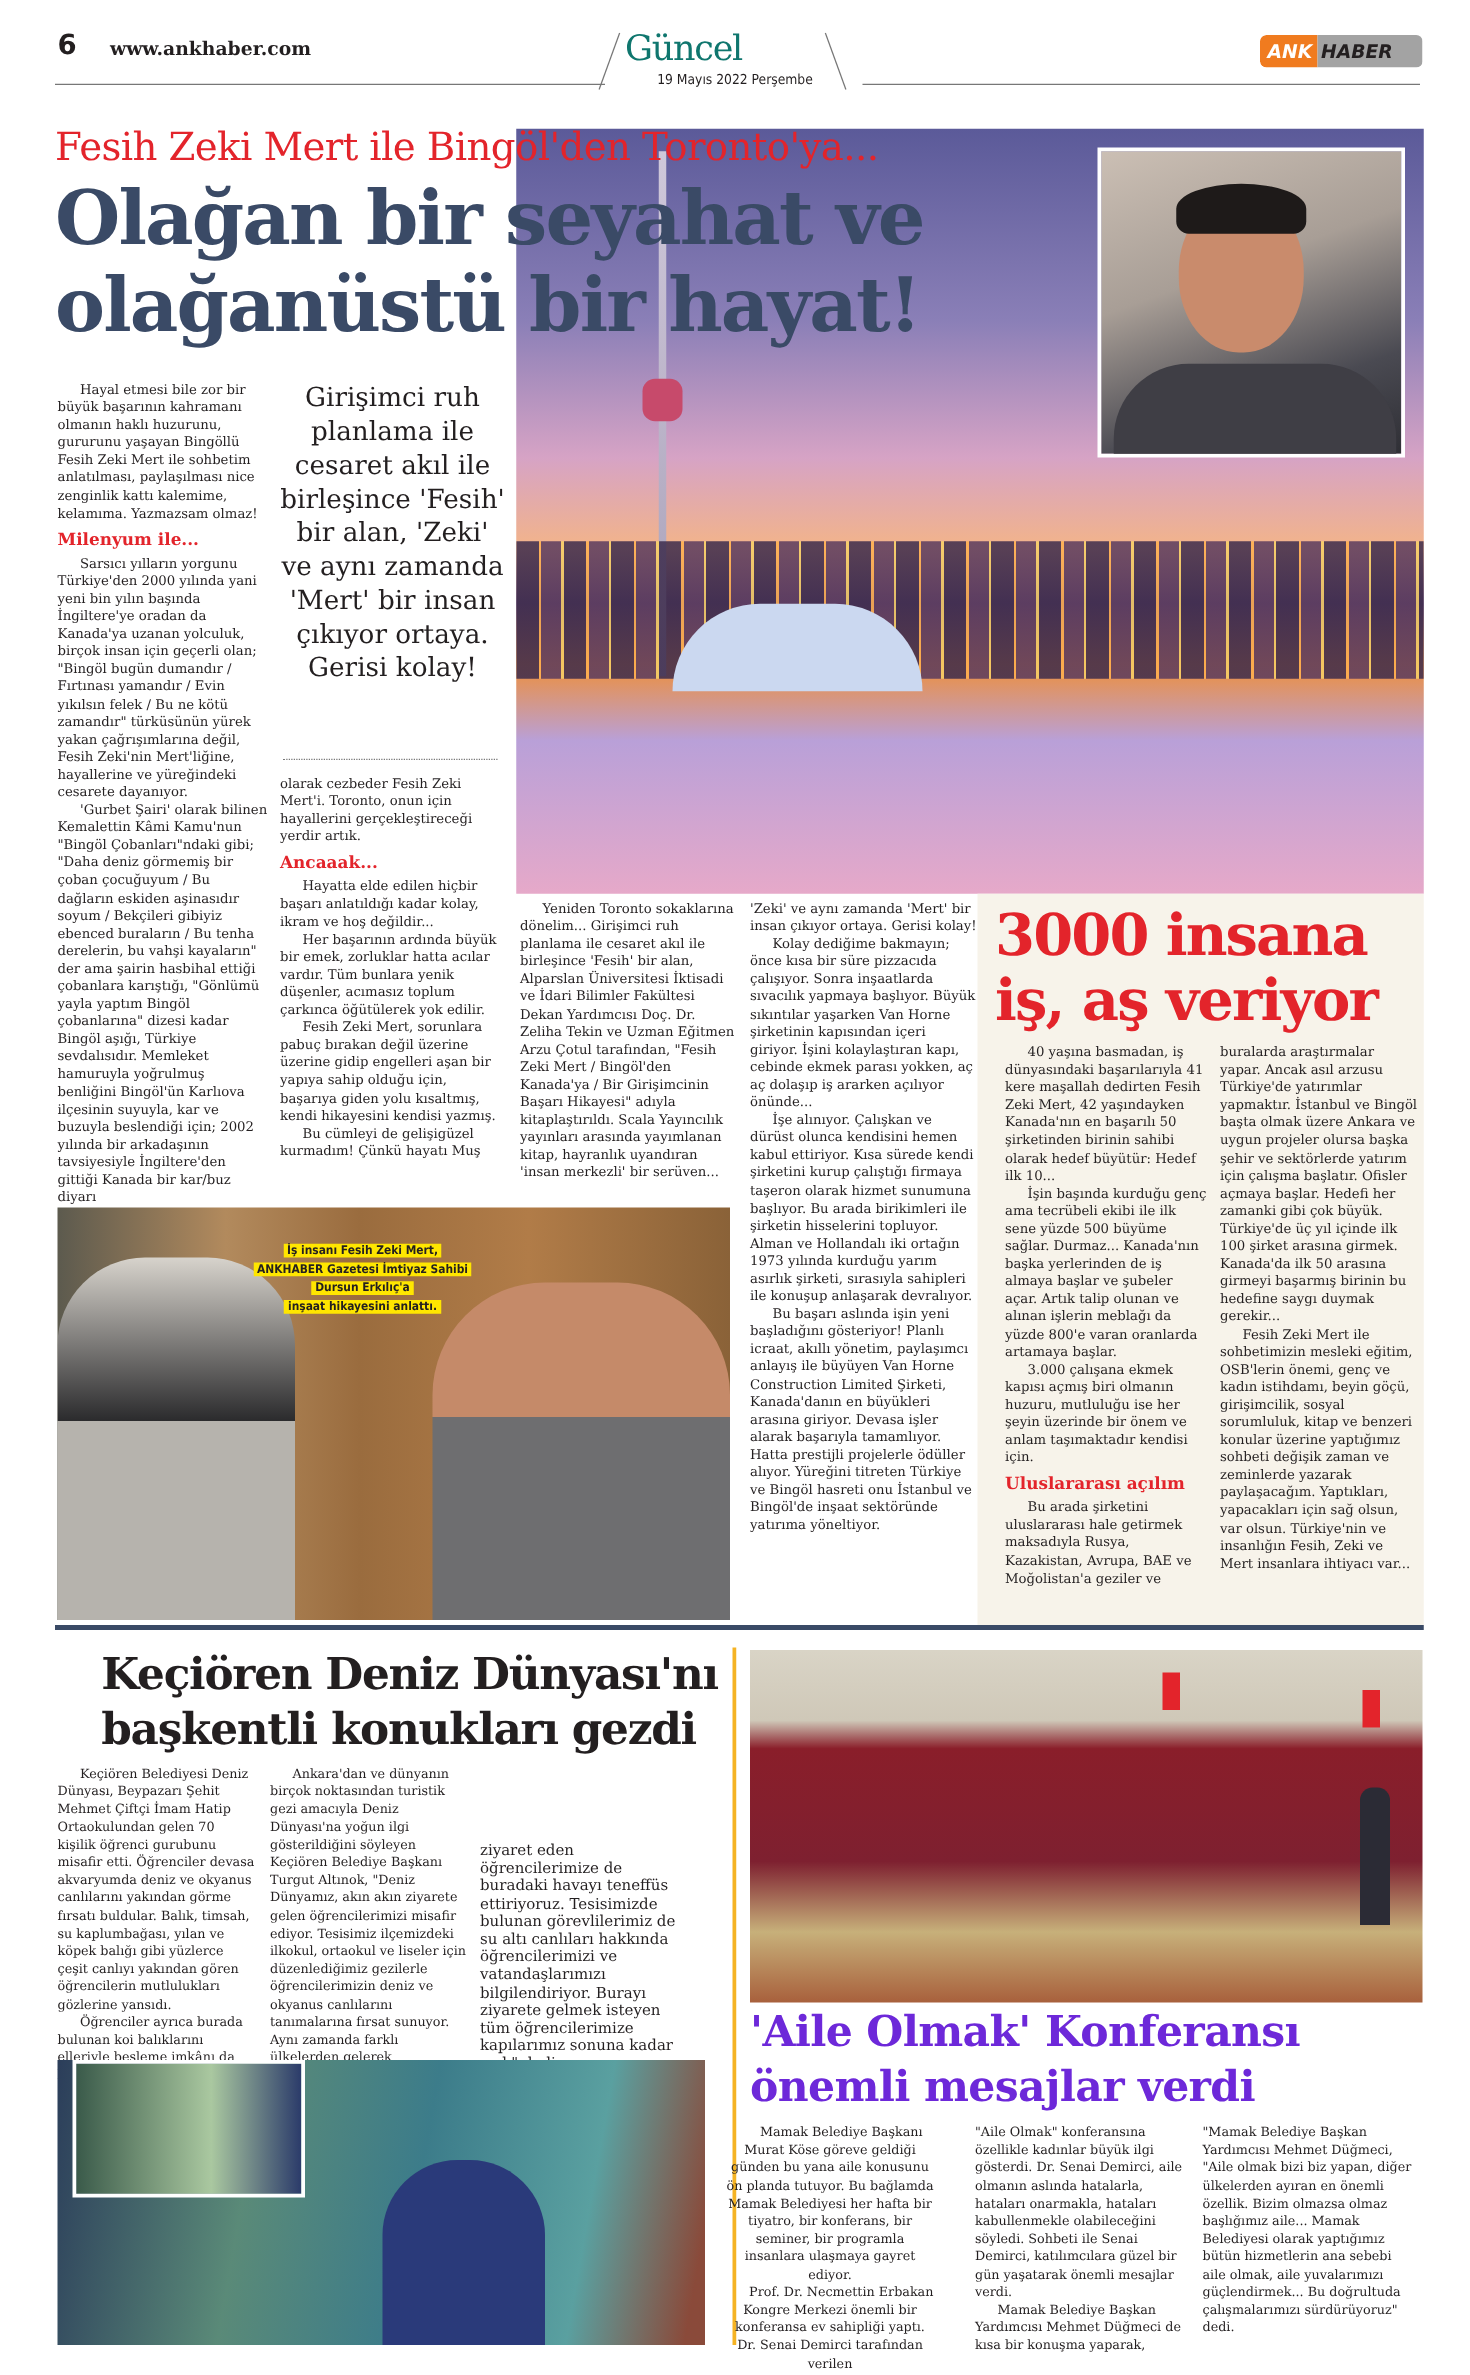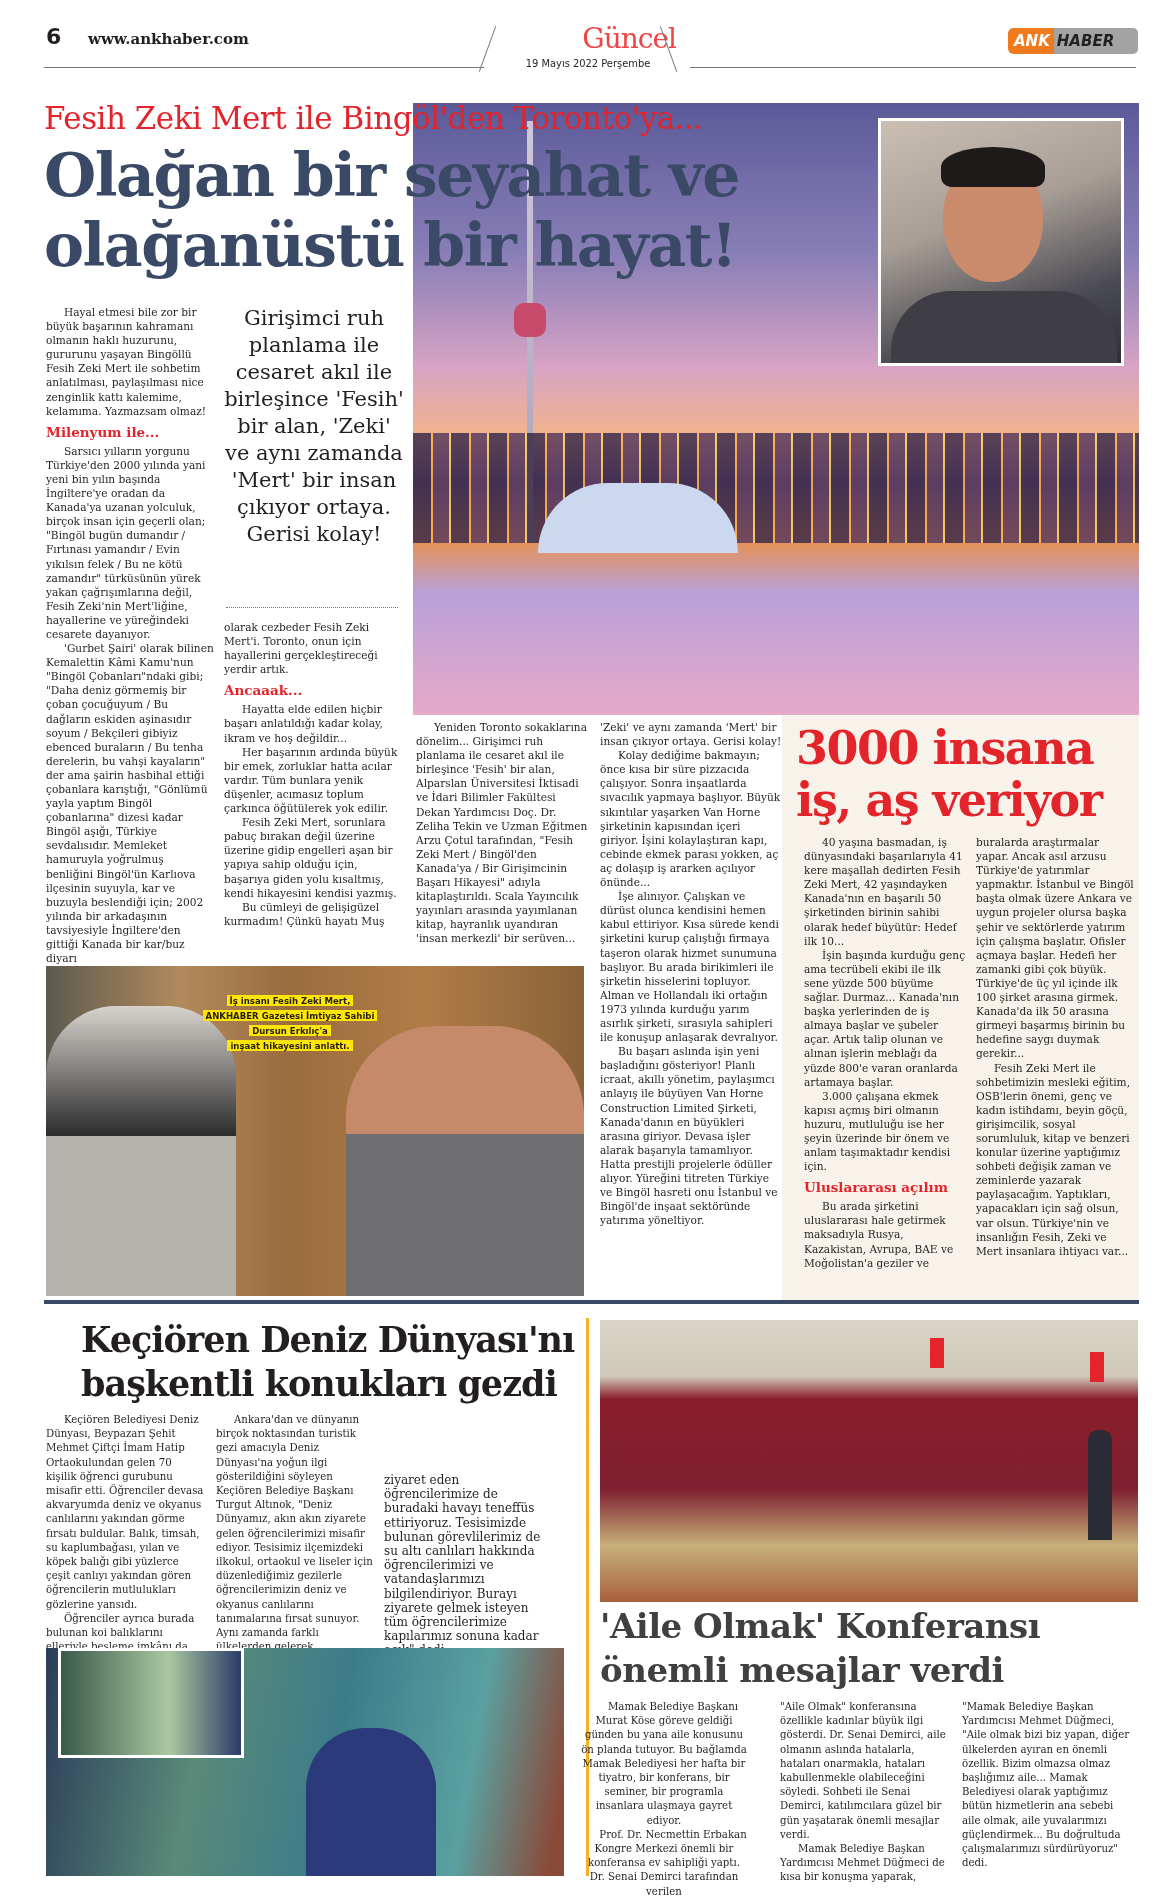--- a/index.html
+++ b/index.html
@@ -7,21 +7,21 @@
   body { position: relative; font-family: "DejaVu Serif", serif; color: #231f20; }
   .abs { position: absolute; }
 
   
   .page-num { left: 46px; top: 24px; font: 900 22px "DejaVu Sans", sans-serif; }
   .site-url { left: 88px; top: 30px; font: 700 15px "DejaVu Serif", serif; }
   .hdr-rule-l { left: 44px; top: 67px; width: 440px; height: 1px; background: #777; }
   .hdr-rule-r { left: 690px; top: 67px; width: 446px; height: 1px; background: #777; }
   .hdr-slash-l { left: 487px; top: 25px; width: 1px; height: 48px; background: #777; transform: rotate(20deg); }
   .hdr-slash-r { left: 668px; top: 25px; width: 1px; height: 48px; background: #777; transform: rotate(-20deg); }
-  .section { left: 500px; top: 22px; width: 176px; text-align: right; color: #ef4444; font: 400 28px "DejaVu Serif", serif; letter-spacing: -1px; }
+  .section { left: 500px; top: 22px; width: 176px; text-align: left; color: #0f766e; font: 400 28px "DejaVu Serif", serif; letter-spacing: -1px; }
   .date { left: 500px; top: 57px; width: 176px; text-align: center; font: 400 11px "DejaVu Sans Condensed", "DejaVu Sans", sans-serif; }
   .logo { left: 1008px; top: 28px; height: 26px; display: flex; align-items: center; border-radius: 5px; overflow: hidden; }
   .logo-ank { background: #f07b1f; color: #fff; font: italic 900 15px "DejaVu Sans", sans-serif; padding: 3px 4px 3px 6px; height: 26px; line-height: 20px; border-radius: 5px 0 0 5px; }
   .logo-haber { background: #a3a3a3; color: #231f20; font: italic 900 15px "DejaVu Sans", sans-serif; padding: 3px 24px 3px 3px; height: 26px; line-height: 20px; }
 
   
   .kicker { left: 44px; top: 100px; color: #e3242b; font: 400 31px "DejaVu Serif", serif; letter-spacing: -0.5px; white-space: nowrap; }
   .headline { left: 44px; top: 140px; width: 760px; color: #3a4a66; font: 900 60px/70px "DejaVu Serif", serif; letter-spacing: -1.5px; }
   .toronto { left: 413px; top: 103px; width: 726px; height: 612px; background: linear-gradient(180deg, #5b5a99 0%, #8a7fb7 25%, #d6a3c5 43%, #f3b489 55%, #6a4b74 62%, #ed8f3c 70%, #b9a0d8 80%, #e6a9c9 100%); overflow: hidden; }
   .toronto .tower { position: absolute; left: 114px; top: 18px; width: 6px; height: 420px; background: linear-gradient(#cfc8da, #a8a0b8); }
@@ -66,21 +66,21 @@
   .aquarium { left: 46px; top: 1648px; width: 518px; height: 228px; background: linear-gradient(100deg, #2b3d5a 0%, #5a8a78 30%, #3c7c8a 55%, #5aa0a0 80%, #8a4a3a 97%); overflow: hidden; }
   .aquarium .inset { position: absolute; left: 12px; top: 0; width: 186px; height: 110px; border: 3px solid #fff; background: linear-gradient(90deg, #3a5a4a, #aac8a0 60%, #2b3b6a); }
   .aquarium .kid { position: absolute; left: 260px; top: 80px; width: 130px; height: 150px; border-radius: 60px 60px 0 0; background: #2a3a7a; }
   .yellow-rule { left: 586px; top: 1318px; width: 3px; height: 558px; background: #f5b324; }
 
   
   .conf-photo { left: 600px; top: 1320px; width: 538px; height: 282px; background: linear-gradient(180deg, #d9d4c6 0%, #cfc8b8 20%, #8a1e2a 28%, #7e2030 60%, #c7b07a 80%, #a8603c 100%); overflow: hidden; }
   .conf-photo .flag1 { position: absolute; left: 330px; top: 18px; width: 14px; height: 30px; background: #e3242b; }
   .conf-photo .flag2 { position: absolute; left: 490px; top: 32px; width: 14px; height: 30px; background: #e3242b; }
   .conf-photo .speaker { position: absolute; left: 488px; top: 110px; width: 24px; height: 110px; background: #2b2b35; border-radius: 10px 10px 0 0; }
-  .a-title { left: 600px; top: 1604px; width: 540px; color: #404040; font: 900 34px/44px "DejaVu Serif", serif; letter-spacing: -0.5px; }
+  .a-title { left: 600px; top: 1604px; width: 540px; color: #6d28d9; font: 900 34px/44px "DejaVu Serif", serif; letter-spacing: -0.5px; }
   .a-col1 { left: 580px; top: 1700px; width: 168px; font-size: 10.2px; line-height: 14.2px; text-align: center; }
   .a-col2 { left: 780px; top: 1700px; width: 170px; font-size: 10.2px; line-height: 14.2px; }
   .a-col3 { left: 962px; top: 1700px; width: 172px; font-size: 10.2px; line-height: 14.2px; }
 </style>
 </head>
 <body>
 
 <div class="abs page-num">6</div>
 <div class="abs site-url">www.ankhaber.com</div>
 <div class="abs hdr-rule-l"></div>

